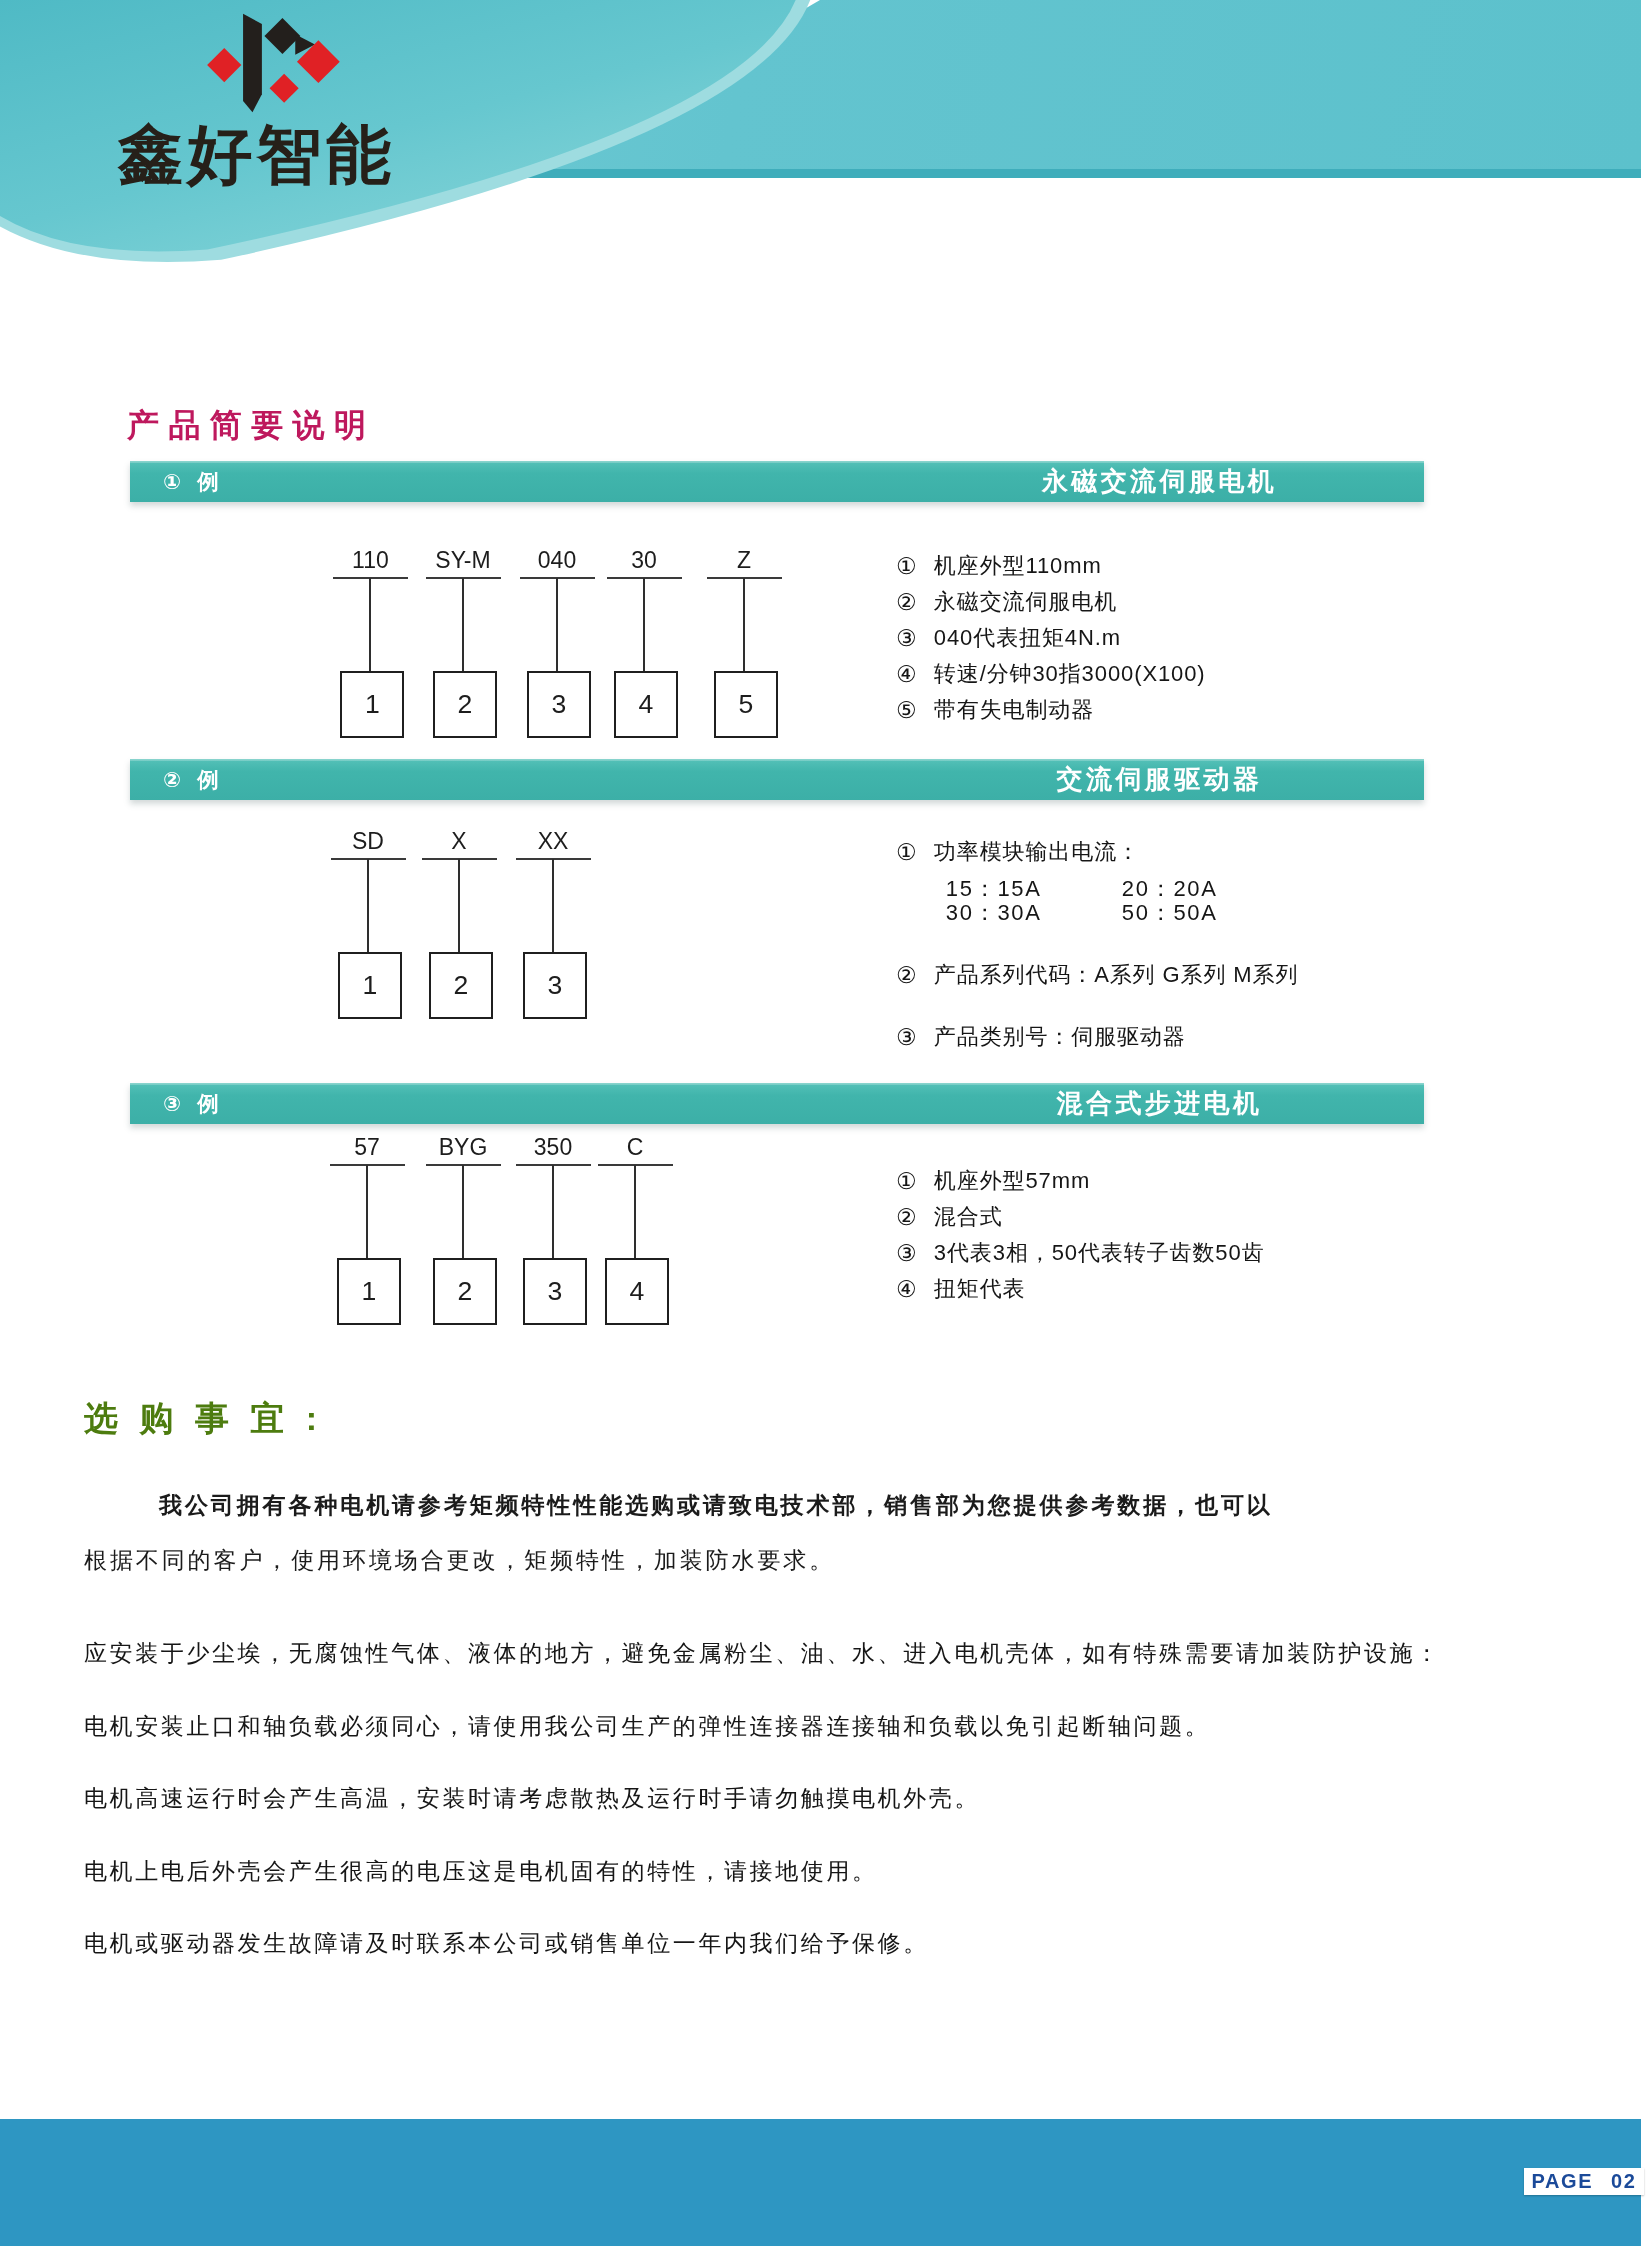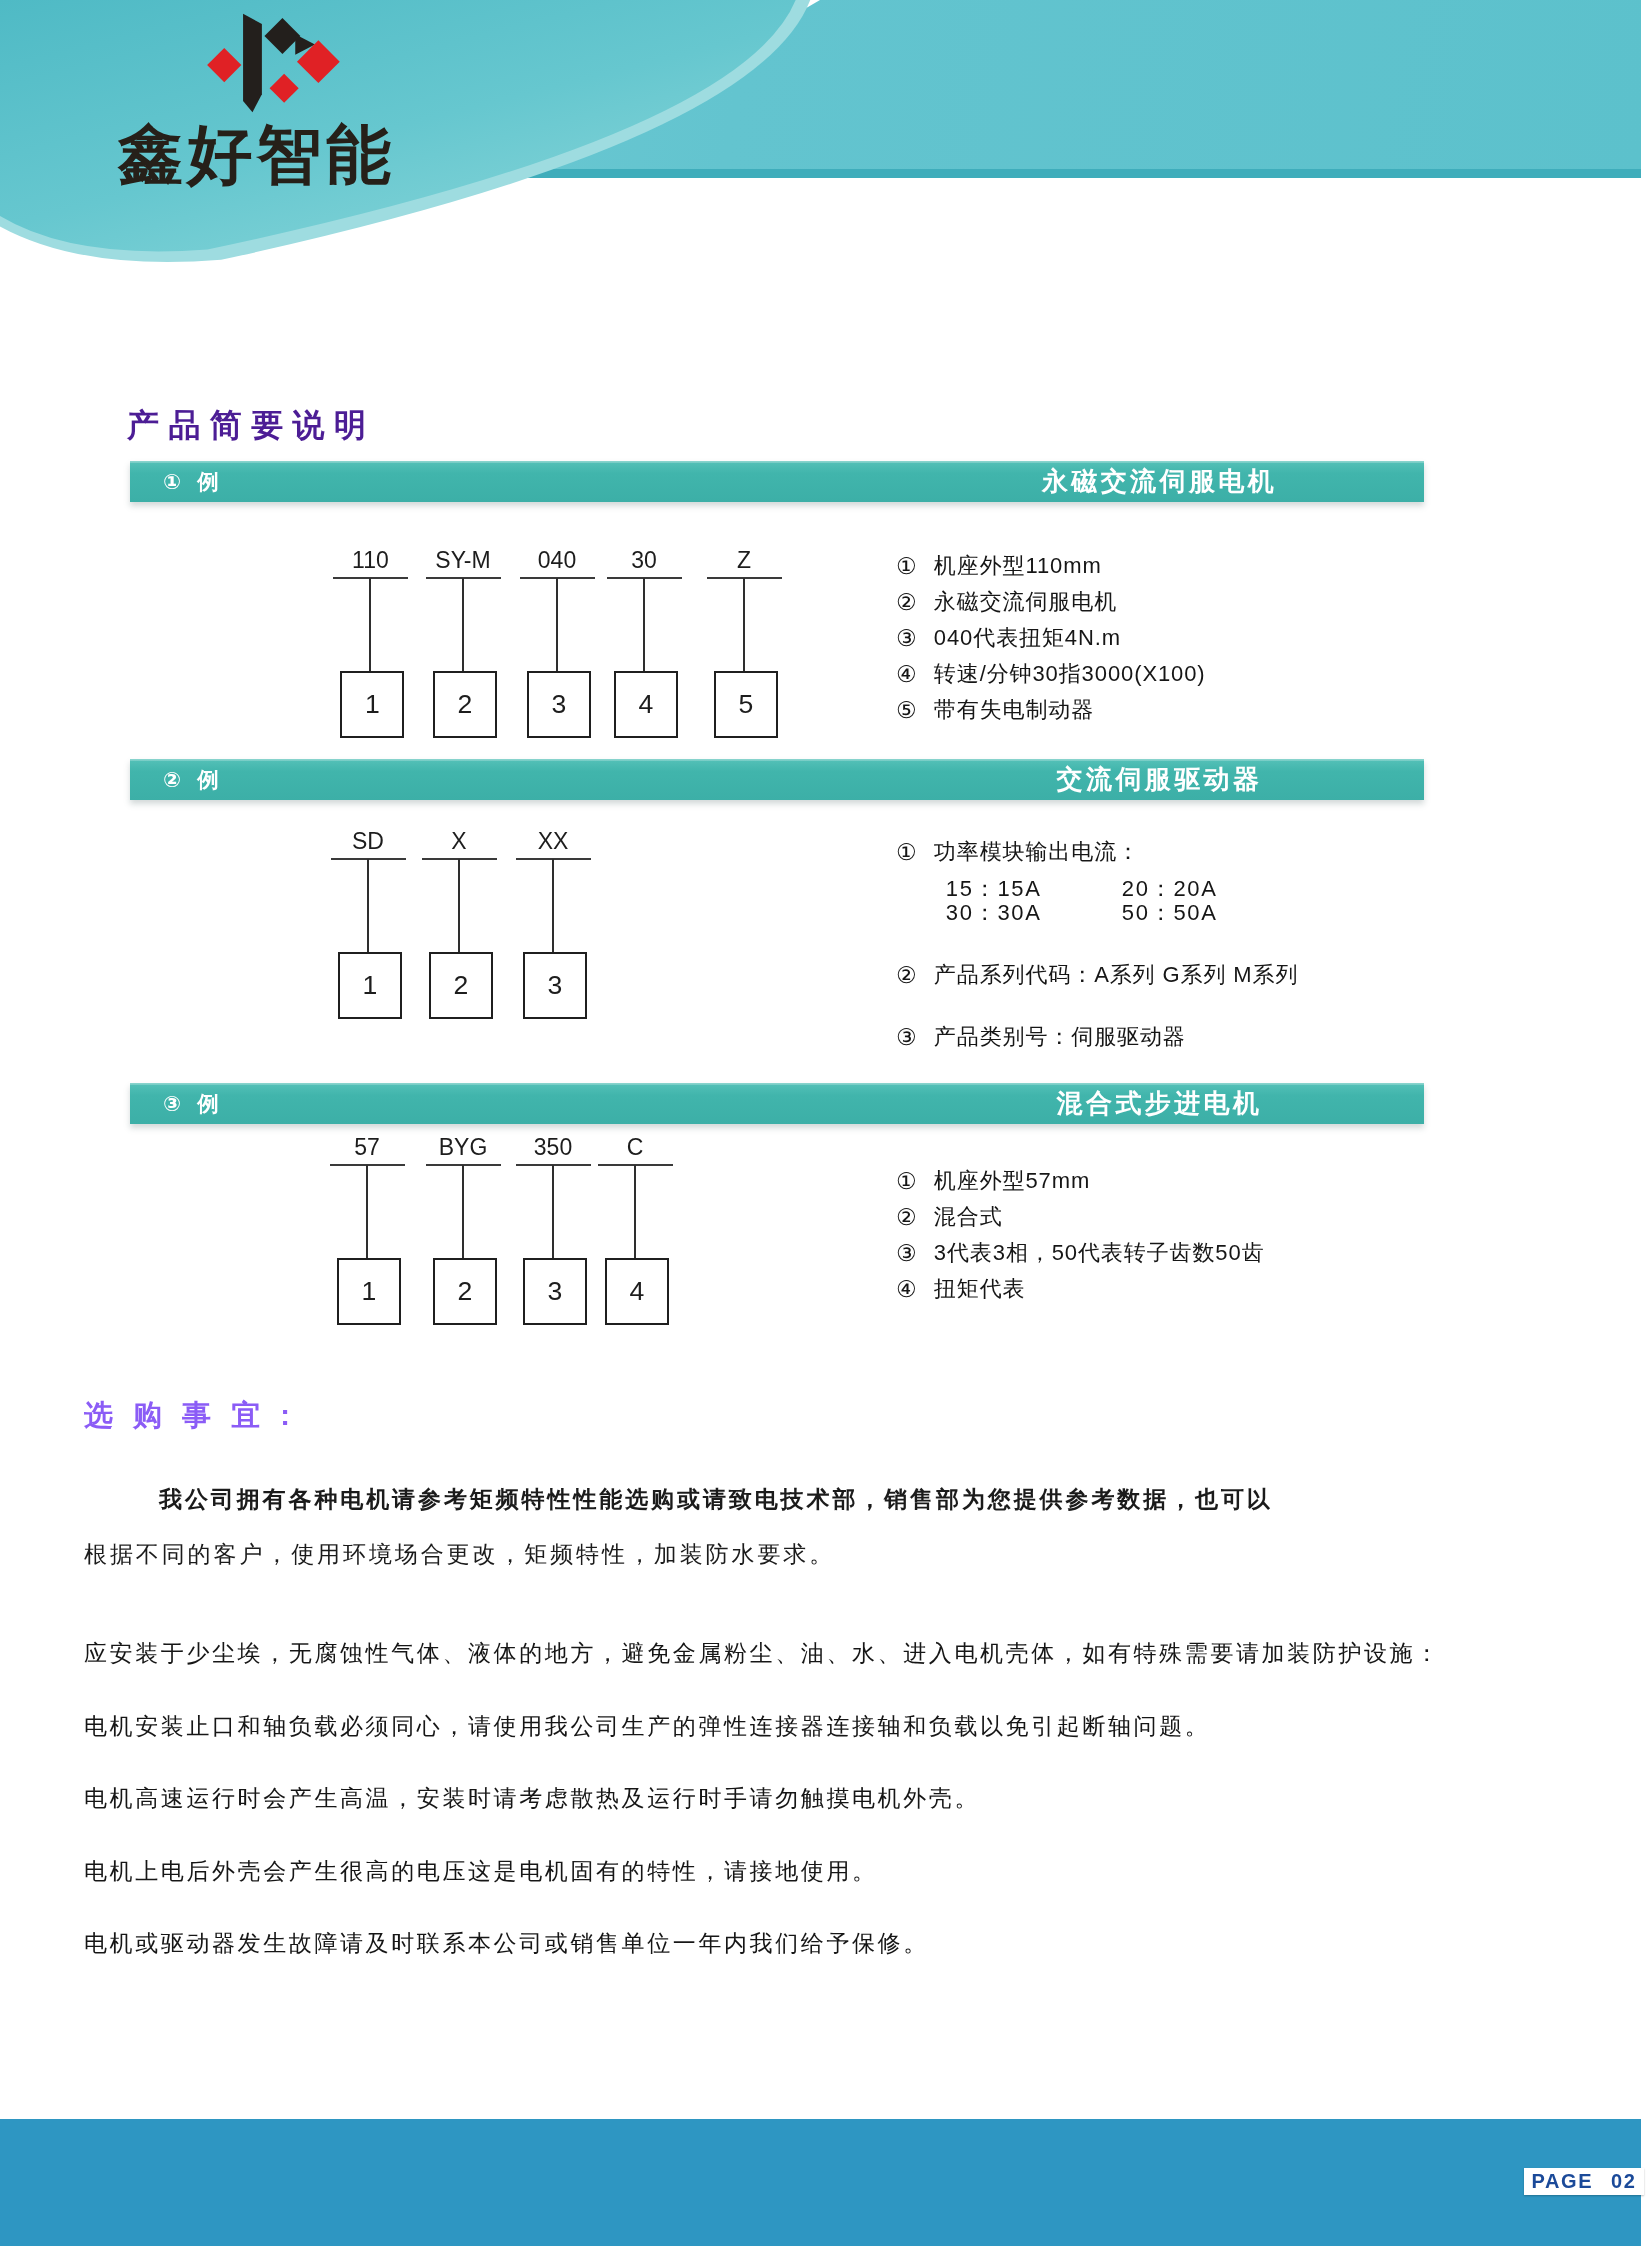--- a/index.html
+++ b/index.html
@@ -12,21 +12,21 @@
         clip-path:polygon(820px 0,100% 0,100% 100%,514px 100%);}
   .band-strip{position:absolute;left:0;bottom:0;width:100%;height:9.4px;background:#3fadbb;}
   .corner-svg{position:absolute;top:0;left:0;}
   .logo{position:absolute;top:0;left:0;width:480px;height:274px;}
   .logo-mark{position:absolute;left:202px;top:12px;}
   .logo-text{position:absolute;left:118px;top:117px;font-size:65px;font-weight:bold;
              letter-spacing:4.3px;color:#262019;line-height:75px;white-space:nowrap;}
 
   
   .page-title{position:absolute;left:127px;top:383px;font-size:32px;font-weight:bold;
-              color:#4c1d95;letter-spacing:9.4px;}
+              color:#be185d;letter-spacing:9.4px;}
 
   
   .sec{position:absolute;left:0;width:1564px;}
   .sec0{top:461px;height:299px;}
   .sec1{top:759px;height:323px;}
   .sec2{top:1083px;height:257px;}
   .bar{position:absolute;left:130px;top:0;width:1294px;height:41px;
        background:linear-gradient(180deg,#55c1b8 0%,#41b5ac 30%,#3cafa7 100%);
        box-shadow:0 4.3px 6px rgba(110,130,130,.30), inset 0 1.7px 0 rgba(255,255,255,.30);}
   .bar-example{position:absolute;left:33px;top:0;height:41px;display:flex;align-items:center;
@@ -52,21 +52,21 @@
   .note-item{display:flex;gap:16.3px;font-size:22px;line-height:24px;margin-bottom:12px;
              color:#161616;letter-spacing:0.9px;}
   .sec1 .note-item{margin-bottom:38px;}
   .note-num{font-size:23px;flex:0 0 auto;}
   .note-body{flex:1;}
   .sub{margin:13px 0 0 12px;display:grid;grid-template-columns:176px auto;
        font-size:22px;letter-spacing:1.7px;}
 
   
   .purchase{position:absolute;left:84px;top:1396px;width:1338px;}
-  .block-heading{font-size:29px;font-weight:bold;color:#8b5cf6;letter-spacing:6px;margin:0;}
+  .block-heading{font-size:34px;font-weight:bold;color:#4d7c0f;letter-spacing:6px;margin:0;}
   .purchase .para-line{margin:0;font-size:23px;letter-spacing:2.9px;line-height:55px;
                        color:#1b1b1b;}
   .purchase .para-line.first{margin-top:36px;text-indent:75px;font-weight:bold;}
   .install{position:absolute;left:84px;top:1587px;width:1475px;}
   .install p{margin:0 0 46px 0;font-size:23px;letter-spacing:2.6px;line-height:26.6px;color:#161616;}
   .install p:first-of-type{margin-top:53px;}
 
   
   .footer-blue{position:absolute;left:0;top:2119px;width:1641px;height:127px;background:#2e96c2;}
   .page-box{position:absolute;left:1524px;top:2168px;width:120px;height:26.6px;background:#ffffff;

